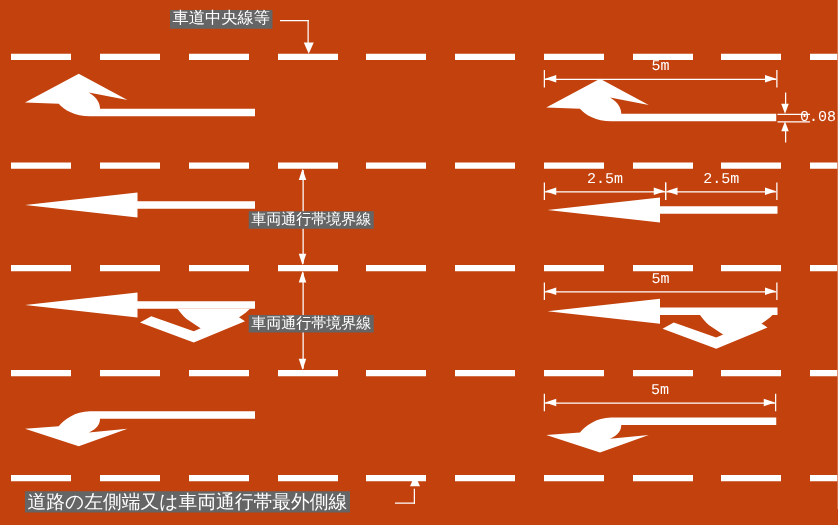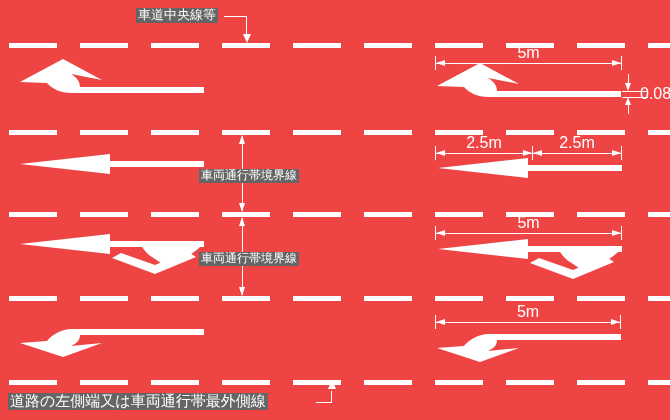--- a/index.html
+++ b/index.html
@@ -1,18 +1,18 @@
 <!DOCTYPE html>
 <html><head>
 <meta charset="utf-8">
 <style>
   html,body{margin:0;padding:0;}
   #canvas{
     position:relative;width:670px;height:420px;overflow:hidden;
-    background:#ef4444;
+    background:#c2410c;
     font-family:"DejaVu Sans",sans-serif;color:#fff;
   }
   
   .dash{
     position:absolute;left:0;width:670px;height:5px;
     background:repeating-linear-gradient(to right,
       transparent 0 9px,#fff 9px 57px,transparent 57px 71px);
   }
   
   .cline{position:absolute;background:#fff;}
@@ -34,21 +34,21 @@
   .hdim .tickL{left:0;} .hdim .tickR{right:0;}
   .hdim .dline{position:absolute;top:7px;left:1px;right:1px;height:1px;background:#fff;}
   .hdim .arrL{position:absolute;left:1px;top:4px;width:0;height:0;
     border-top:3px solid transparent;border-bottom:3px solid transparent;
     border-right:9px solid #fff;}
   .hdim .arrR{position:absolute;right:1px;top:4px;width:0;height:0;
     border-top:3px solid transparent;border-bottom:3px solid transparent;
     border-left:9px solid #fff;}
   .dimlabel{
     position:absolute;text-align:center;color:#fff;
-    font-family:Liberation Sans, sans-serif;font-size:16px;line-height:12px;
+    font-family:Liberation Mono, monospace;font-size:12px;line-height:12px;
     z-index:5;white-space:nowrap;
   }
   
   .vdim{position:absolute;width:7px;z-index:2;}
   .vdim .vline{position:absolute;left:3px;top:1px;bottom:1px;width:1px;background:#fff;}
   .vdim .vtriU{position:absolute;left:0;top:0;width:0;height:0;
     border-left:3px solid transparent;border-right:3px solid transparent;
     border-bottom:9px solid #fff;}
   .vdim .vtriD{position:absolute;left:0;bottom:0;width:0;height:0;
     border-left:3px solid transparent;border-right:3px solid transparent;
@@ -65,21 +65,21 @@
   <div class="dash" style="top:130px;"></div>
   <div class="dash" style="top:212px;"></div>
   <div class="dash" style="top:296px;"></div>
   <div class="dash" style="top:380px;"></div>
 
   <span class="jlabel" style="left:136px;top:8px;font-size:13px;">車道中央線等</span>
   <div class="cline" style="left:224px;top:16px;width:23px;height:1px;"></div>
   <div class="cline" style="left:246px;top:16px;width:1px;height:20px;"></div>
   <div class="tri-down" style="left:243px;top:34px;"></div>
 
-  <span class="jlabel" style="left:8px;top:393px;font-size:15px;">道路の左側端又は車両通行帯最外側線</span>
+  <span class="jlabel" style="left:20px;top:393px;font-size:15px;">道路の左側端又は車両通行帯最外側線</span>
   <div class="cline" style="left:316px;top:402px;width:16px;height:1px;"></div>
   <div class="cline" style="left:331px;top:391px;width:1px;height:12px;"></div>
   <div class="tri-up" style="left:328px;top:380px;"></div>
 
   <div class="vdim" style="left:239px;top:135px;height:77px;">
     <div class="vtriU"></div>
       <div class="vline"></div>
       <div class="vtriD"></div>
   </div>
   <div class="vdim" style="left:239px;top:217px;height:79px;">

